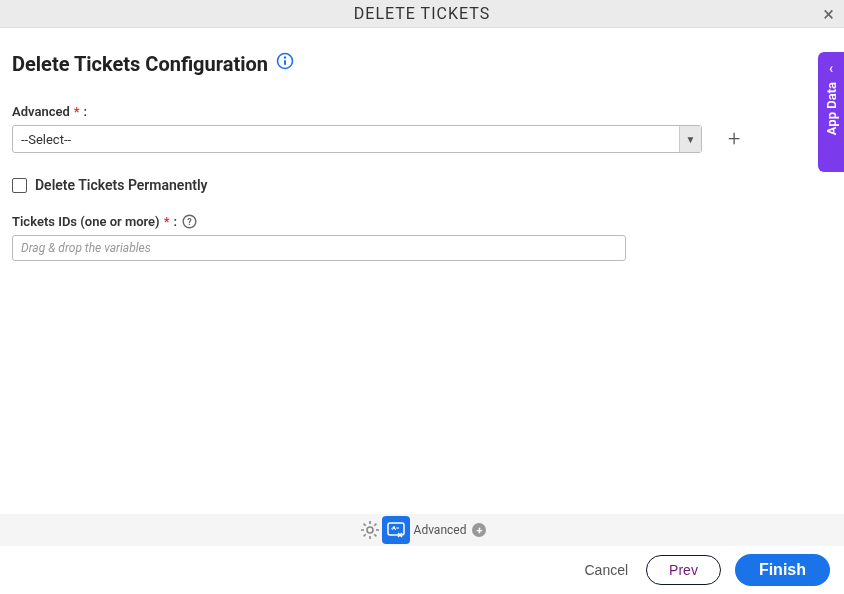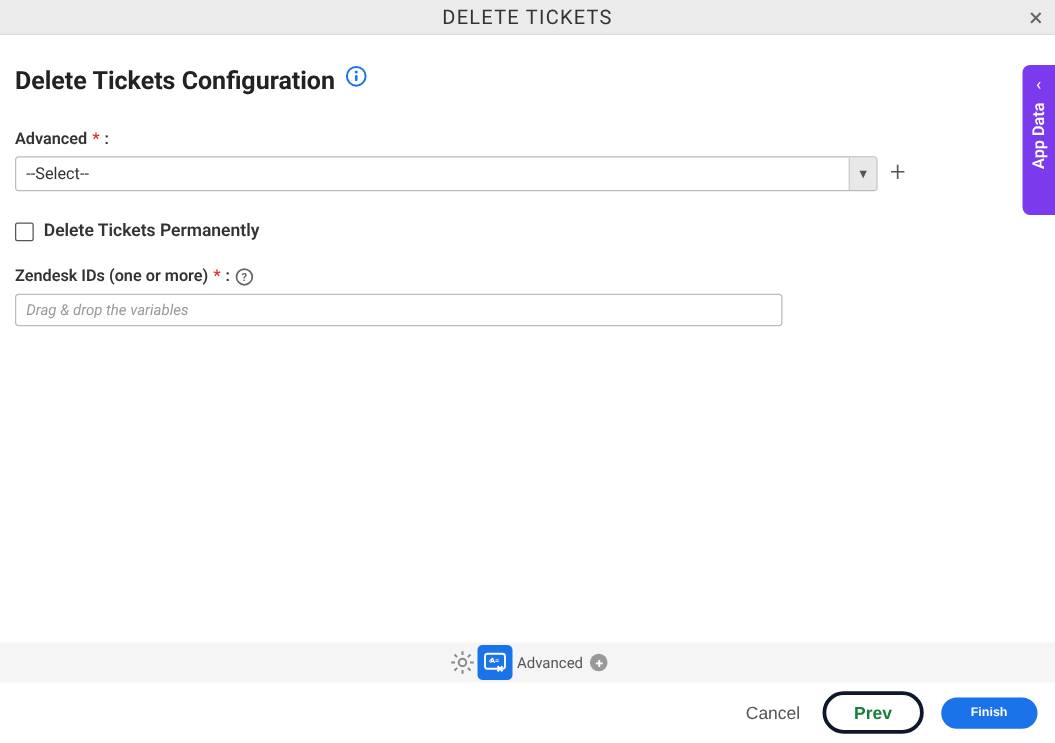--- a/index.html
+++ b/index.html
@@ -66,21 +66,21 @@
       color: #333;
       display: flex;
       align-items: center;
       gap: 4px;
       margin-bottom: 6px;
     }
     .required { color: #d93025; }
     .select-row {
       display: flex;
       align-items: center;
-      gap: 10px;
+      gap: 26px;
     }
     .select-wrap {
       flex: 0 0 690px;
       display: flex;
       border: 1px solid #bbb;
       border-radius: 3px;
       height: 28px;
       background: #fff;
     }
     .select-text {
@@ -236,30 +236,29 @@
     .btn-cancel {
       font-size: 14px;
       color: #555;
       cursor: pointer;
       background: none;
       border: none;
       padding: 6px 4px;
     }
     .btn-secondary {
       font-size: 14px;
-      color: #15803d;
+      color: #701a75;
       background: #fff;
-      border: 3px solid #0f172a;
+      border: 1px solid #0f172a;
       border-radius: 18px;
       padding: 6px 22px;
       cursor: pointer;
-      font-weight: bold;
     }
     .btn-primary {
-      font-size: 10px;
+      font-size: 16px;
       font-weight: 600;
       color: #fff;
       background: #1a73e8;
       border: none;
       border-radius: 18px;
       padding: 7px 24px;
       cursor: pointer;
     }
   </style>
 </head>
@@ -297,21 +296,21 @@
     </div>
   </div>
 
   <div class="checkbox-row">
     <div class="checkbox"></div>
     <span class="checkbox-label">Delete Tickets Permanently</span>
   </div>
 
   <div class="form-group">
     <div class="form-label">
-      <span>Zendesk IDs (one or more)</span>
+      <span>Tickets IDs (one or more)</span>
       <span class="required">*</span>
         <span>:</span>
       <span class="help-icon">
         <svg width="15" height="15" viewBox="0 0 15 15">
             <circle cx="7.5" cy="7.5" r="6.3" fill="none" stroke="#666" stroke-width="1.4"></circle>
             <text x="7.5" y="11" text-anchor="middle" font-size="9" font-weight="700" fill="#666">?</text>
           </svg>
       </span>
     </div>
     <div class="text-input">

